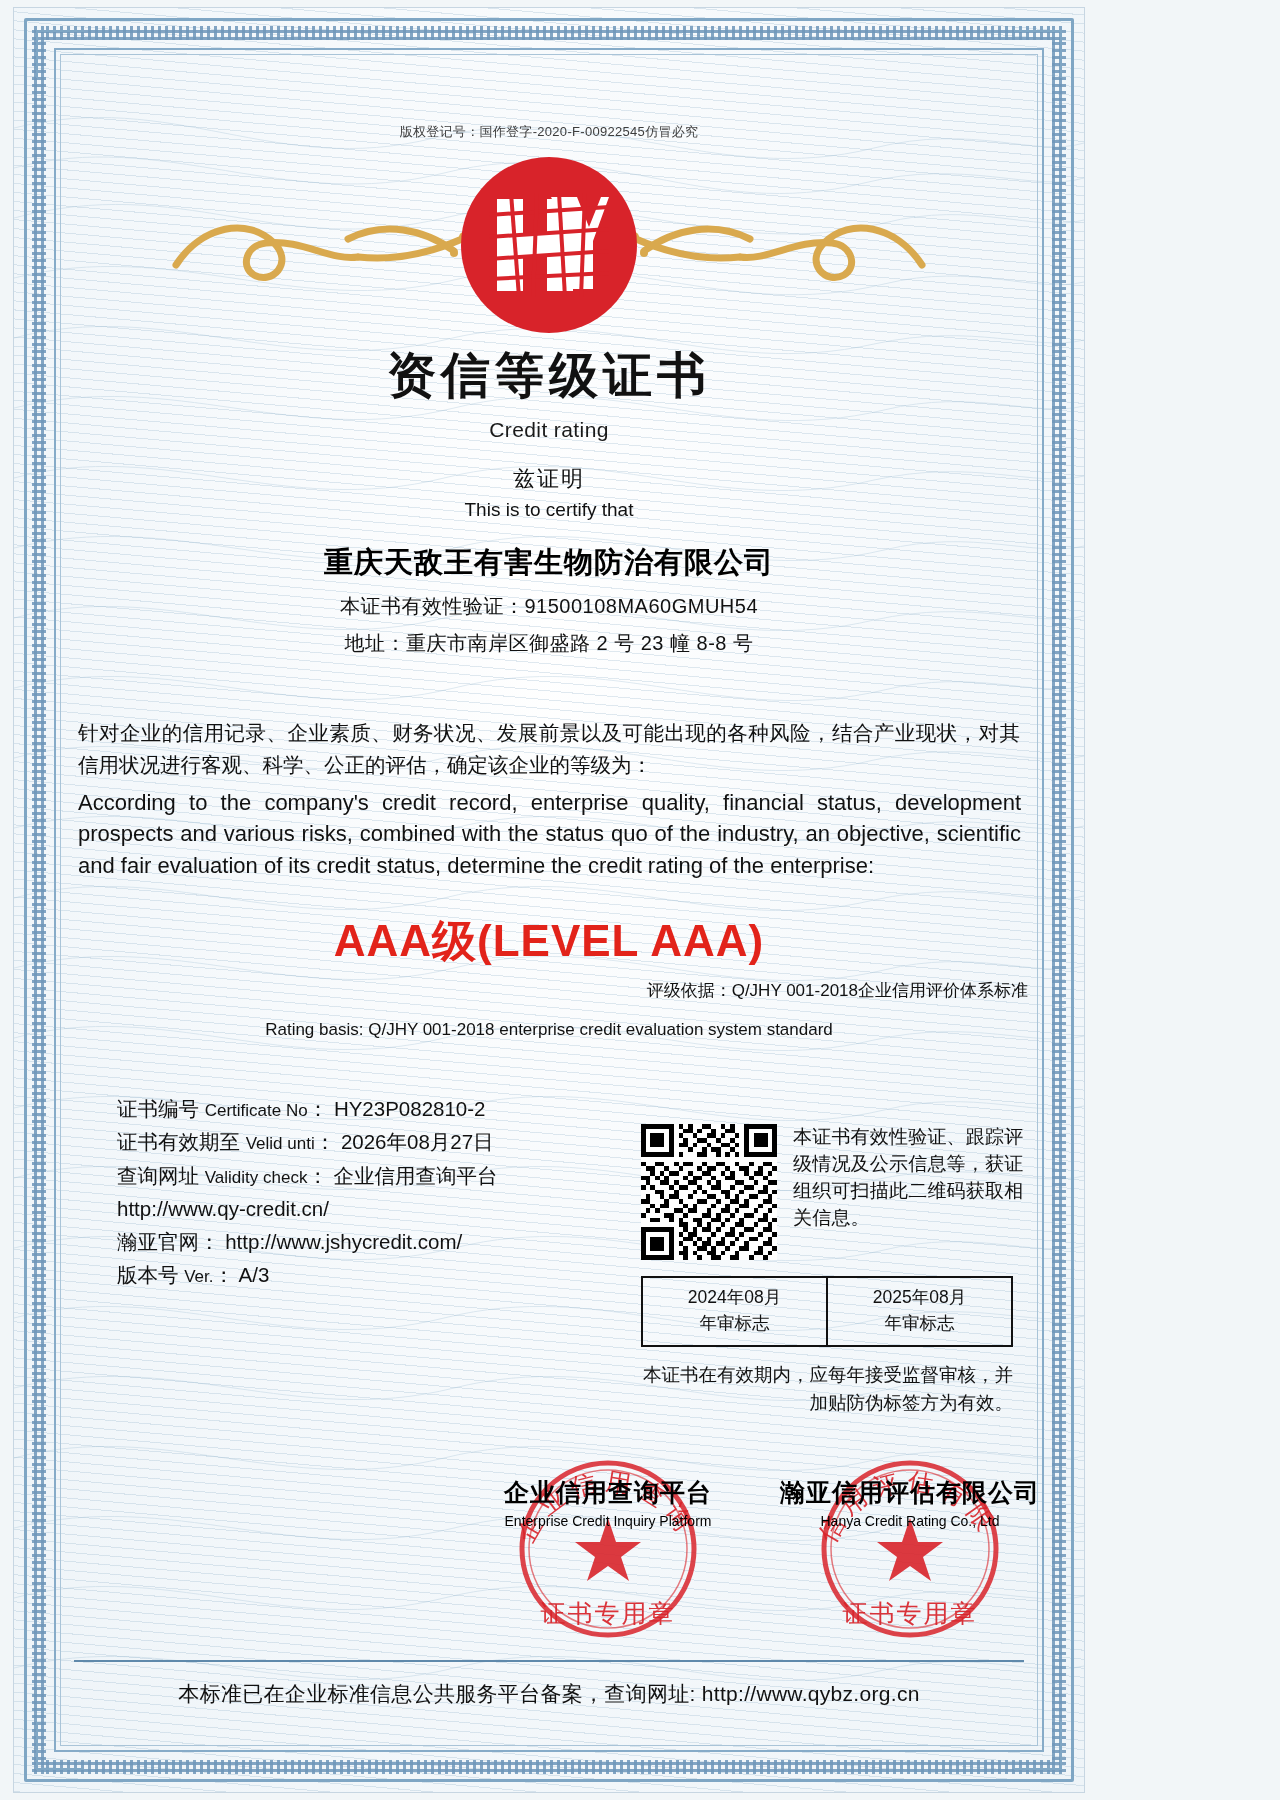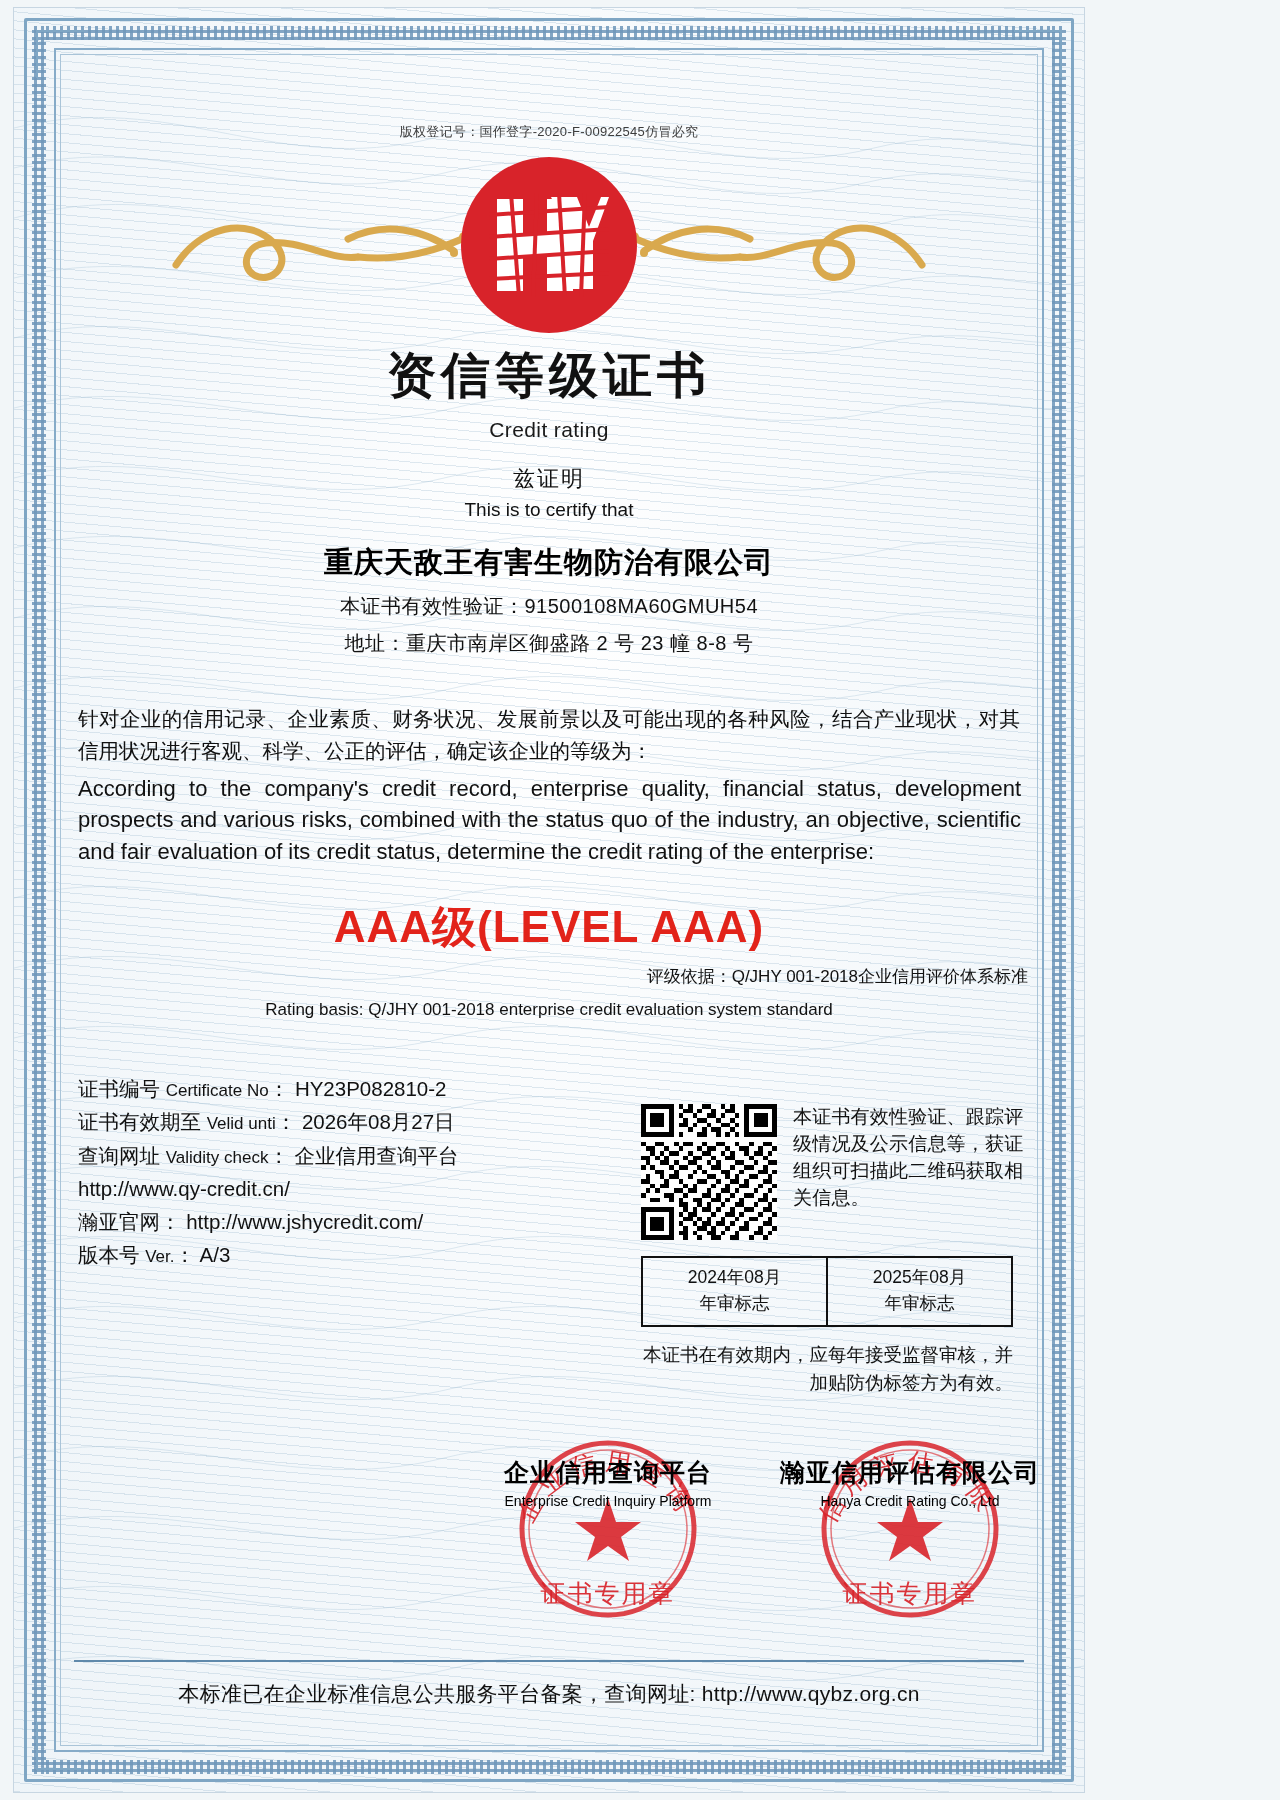--- a/index.html
+++ b/index.html
@@ -176,21 +176,21 @@
   }
   .meta-line {
     text-align: center;
     font-size: 20px;
     color: #111;
     margin-top: 10px;
     letter-spacing: .5px;
   }
 
   .para-cn {
-    margin: 46px 8px 0 8px;
+    margin: 60px 8px 0 8px;
     font-size: 20.5px;
     line-height: 1.55;
     color: #111;
     text-align: justify;
     text-indent: 0;
   }
   .para-en {
     margin: 6px 7px 0 8px;
     font-size: 22px;
     line-height: 1.45;
@@ -209,38 +209,39 @@
   .basis-cn {
     text-align: right;
     font-size: 17px;
     color: #111;
     margin-top: 8px;
   }
   .basis-en {
     text-align: center;
     font-size: 17px;
     color: #111;
-    margin-top: 12px;
+    margin-top: 18px;
   }
 
   
   .details-row {
     display: flex;
     margin-top: 52px;
     gap: 18px;
   }
   .details-left {
     width: 545px;
     padding-left: 8px;
   }
   .d-line {
     font-size: 20.5px;
     color: #111;
     line-height: 1.62;
     white-space: nowrap;
+    margin-left: 39px;
   }
   .d-line .lbl-en { font-size: 17px; }
 
   .details-right {
     flex: 1;
     position: relative;
     margin-top: 32px;
   }
   .qr-row { display: flex; gap: 16px; }
   .qr {

